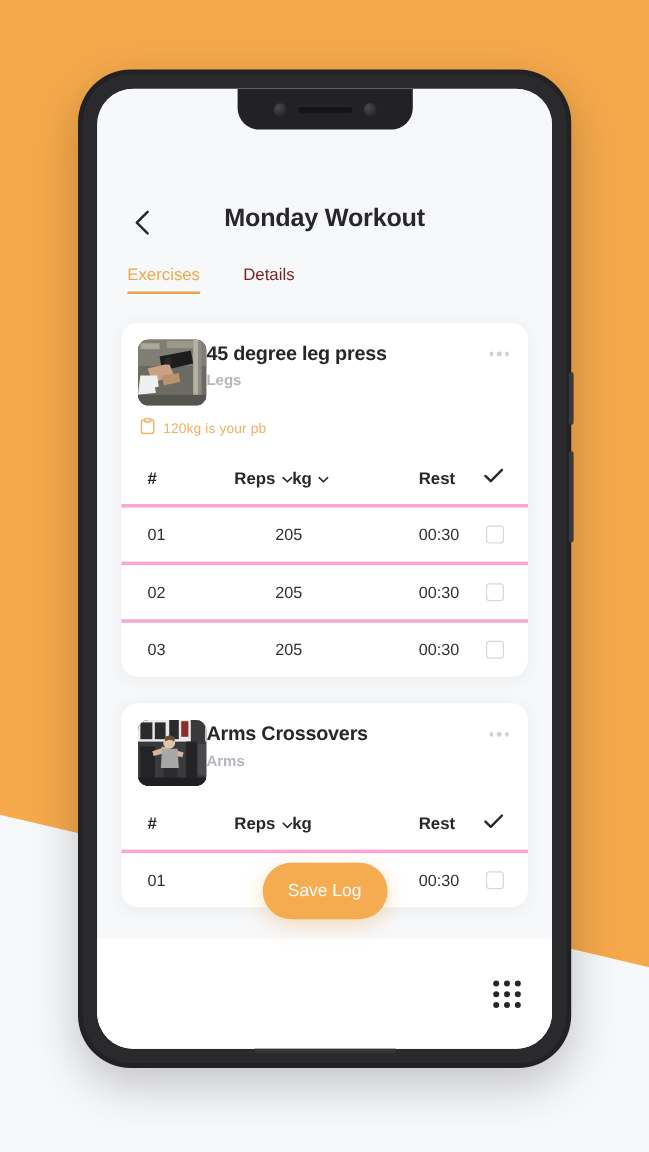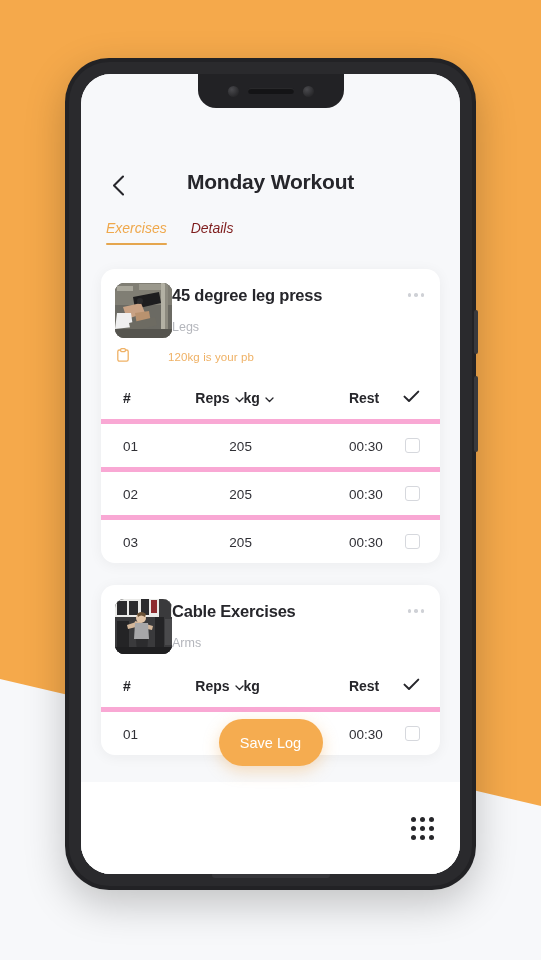--- a/index.html
+++ b/index.html
@@ -101,24 +101,23 @@
     text-align: center;
     font-size: 21px;
     font-weight: 700;
     color: #26262B;
     letter-spacing: -0.2px;
     padding: 16px 0 0 0;
   }
 
   .tabs {
     display: flex;
-    gap: 24px;
+    gap: 36px;
     padding: 26px 25px 0 25px;
     flex: 0 0 auto;
-    font-style: italic;
   }
   .tab {
     font-size: 14px;
     color: #7f1d1d;
     padding-bottom: 9px;
     cursor: pointer;
     position: relative;
     font-weight: 400;
   }
   .tab.active { color: #EFA84C; }
@@ -155,42 +154,42 @@
     position: relative;
     background: #5a5a58;
   }
   .thumb svg { display: block; width: 100%; height: 100%; }
   .head-text { padding-top: 2px; flex: 1 1 auto; min-width: 0; }
   .ex-name {
     font-size: 16.5px; font-weight: 700; color: #26262B;
     letter-spacing: -0.2px; line-height: 1.25;
   }
   .ex-group {
-    font-size: 12.5px; color: #B4B6BC; margin-top: 14px; font-weight: 400;
+    font-size: 12.5px; color: #B4B6BC; margin-top: 4px; font-weight: 700;
   }
   .more-btn {
     position: absolute; right: 12px; top: 20px;
     display: flex; gap: 3px; cursor: pointer; padding: 4px;
   }
   .more-btn i {
     width: 3.5px; height: 3.5px; border-radius: 50%; background: #CFD1D6; display: block;
   }
 
   .pb-row {
     display: flex; align-items: center; gap: 7px;
     padding: 10px 14px 0 16px;
   }
-  .pb-text { font-size: 11.5px; color: #EFB165; letter-spacing: 0.1px; margin-left: 32px; }
+  .pb-text { font-size: 11.5px; color: #EFB165; letter-spacing: 0.1px; }
 
   .tbl { margin-top: 11px; }
   .trow {
     display: flex; align-items: center;
     height: 48px;
     padding: 0 14px;
-    border-top: 5px solid #f9a8d4;
+    border-top: 3px solid #f9a8d4;
   }
   .trow.head { border-top: none; height: 42px; }
   .c-num { width: 52px; text-align: left; padding-left: 8px; }
   .c-reps { width: 86px; text-align: right; }
   .c-kg { width: 88px; text-align: left; }
   .c-rest { width: 84px; text-align: center; }
   .c-chk { flex: 1 1 auto; display: flex; justify-content: flex-end; padding-right: 6px; }
 
   .th { font-size: 14px; color: #26262B; font-weight: 700; display: inline-flex; align-items: center; gap: 5px; }
   .td { font-size: 13.5px; color: #303036; font-weight: 400; }
@@ -399,21 +398,21 @@
                 <path d="M20 22 L38 27 L37 31 L19 27 Z" fill="#d4b79a"></path>
                 <path d="M12 26 L24 22 L25 27 L13 30 Z" fill="#d4b79a"></path>
                 <circle cx="26" cy="19" r="5" fill="#e2c5a8"></circle>
                 <path d="M22 15 Q26 11 31 15 L30 18 Q26 15 23 18 Z" fill="#6b5236"></path>
                 <path d="M20 24 L33 24 L34 40 L19 40 Z" fill="#a7a7a9"></path>
                 <path d="M21 40 L33 40 L32 55 L22 55 Z" fill="#2c2c2e"></path>
                 <rect x="0" y="48" width="57" height="7" fill="#1f1f21"></rect>
               </svg>
             </div>
             <div class="head-text">
-              <div class="ex-name">Cable Exercises</div>
+              <div class="ex-name">Arms Crossovers</div>
               <div class="ex-group">Arms</div>
             </div>
             <div class="more-btn">
               <i></i>
               <i></i>
               <i></i>
             </div>
           </div>
 
 

